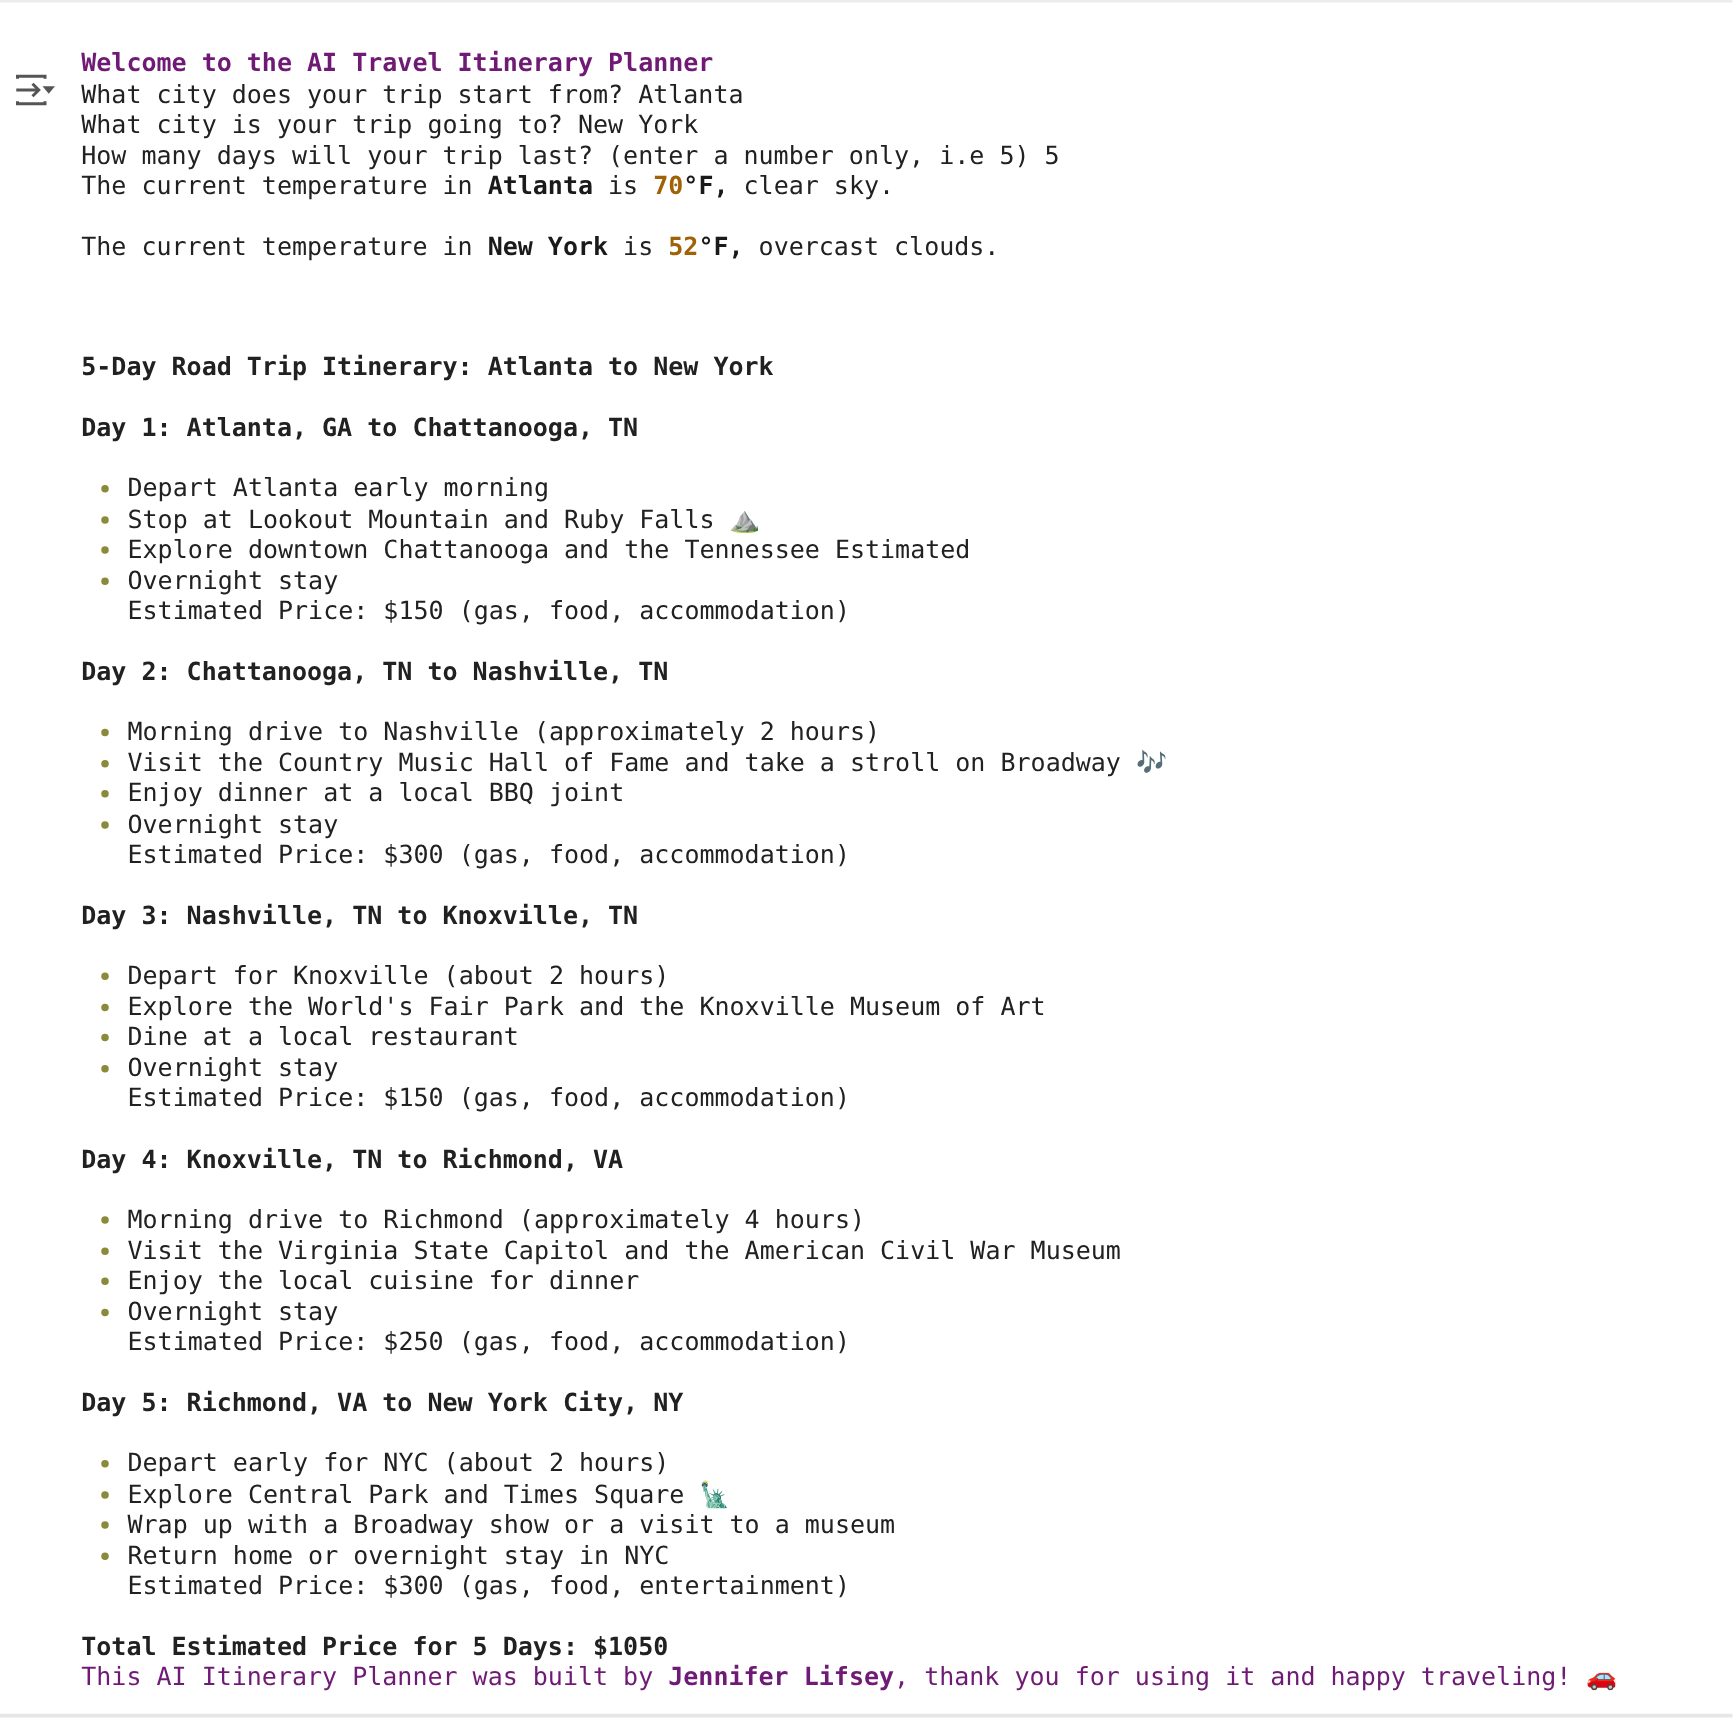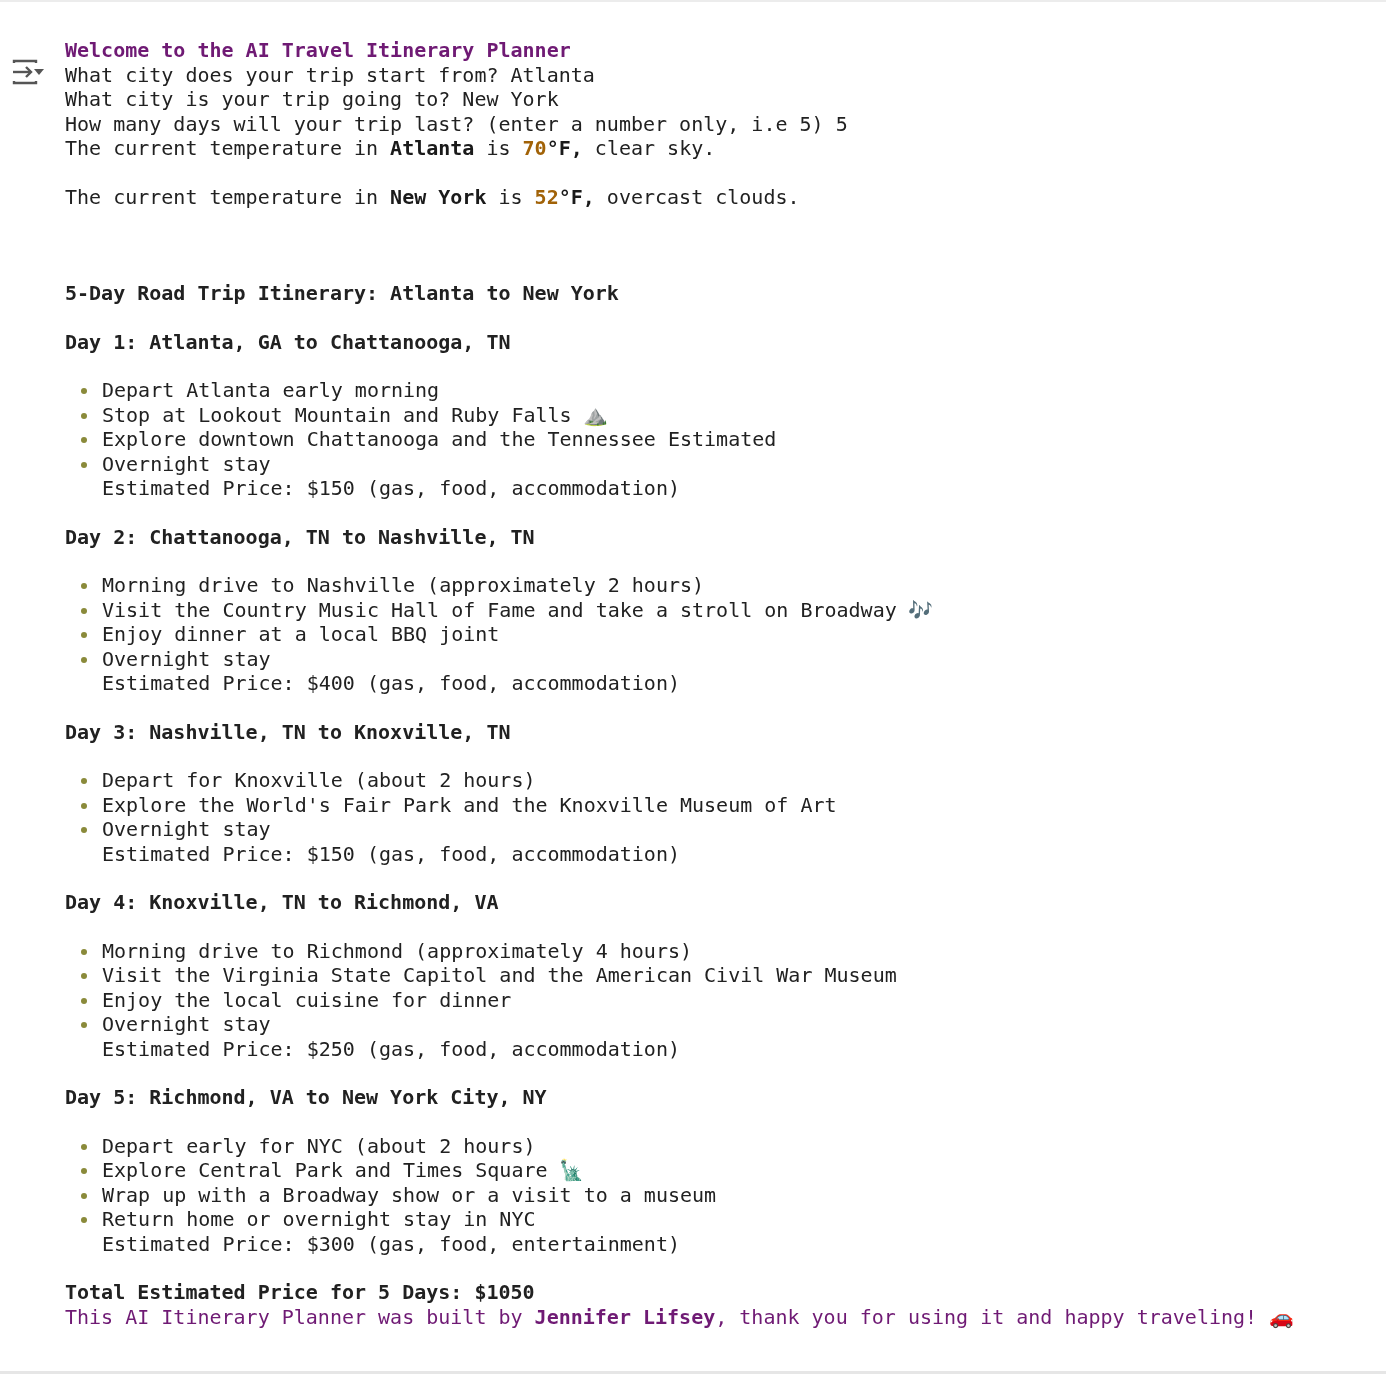--- a/index.html
+++ b/index.html
@@ -70,30 +70,31 @@
 
   <div>
     <div class="line b">Day 2: Chattanooga, TN to Nashville, TN</div>
     <div class="gap"></div>
     <ul>
       <li>Morning drive to Nashville (approximately 2 hours)</li>
       <li>Visit the Country Music Hall of Fame and take a stroll on Broadway 🎶</li>
       <li>Enjoy dinner at a local BBQ joint</li>
       <li>Overnight stay</li>
     </ul>
-    <div class="price">Estimated Price: $400 (gas, food, accommodation)</div>
+    <div class="price">Estimated Price: $300 (gas, food, accommodation)</div>
     <div class="gap"></div>
   </div>
 
   <div>
     <div class="line b">Day 3: Nashville, TN to Knoxville, TN</div>
     <div class="gap"></div>
     <ul>
       <li>Depart for Knoxville (about 2 hours)</li>
       <li>Explore the World's Fair Park and the Knoxville Museum of Art</li>
+      <li>Dine at a local restaurant</li>
       <li>Overnight stay</li>
     </ul>
     <div class="price">Estimated Price: $150 (gas, food, accommodation)</div>
     <div class="gap"></div>
   </div>
 
   <div>
     <div class="line b">Day 4: Knoxville, TN to Richmond, VA</div>
     <div class="gap"></div>
     <ul>

